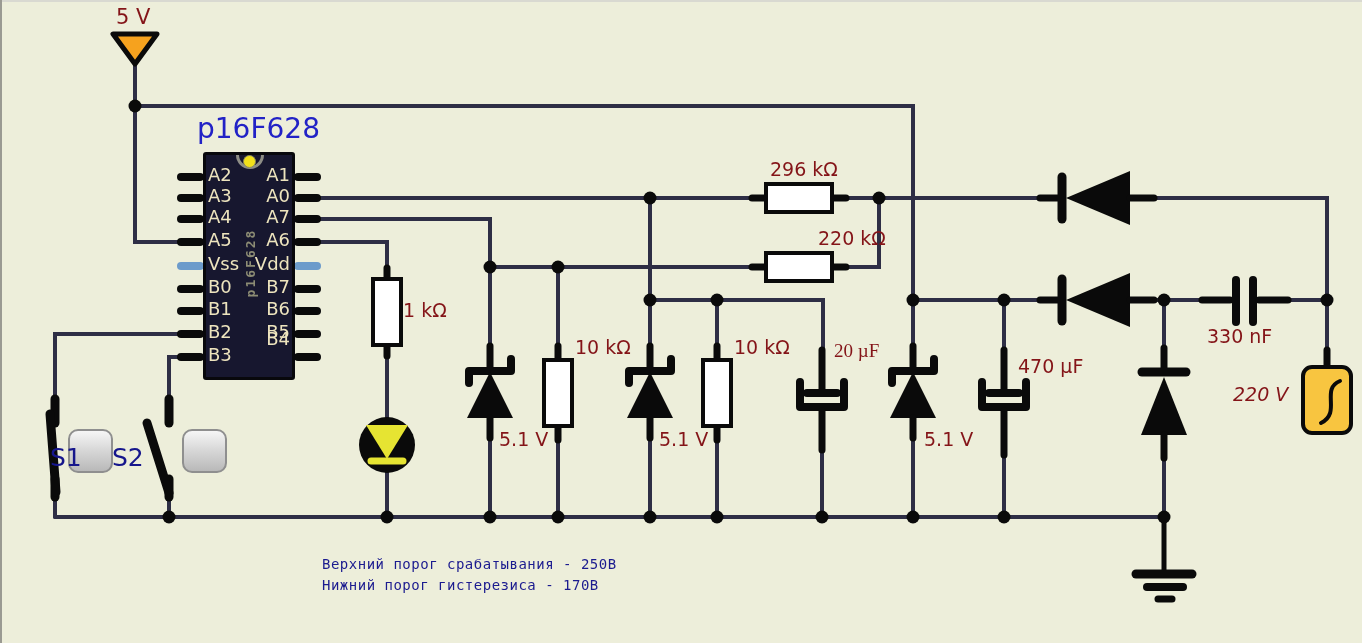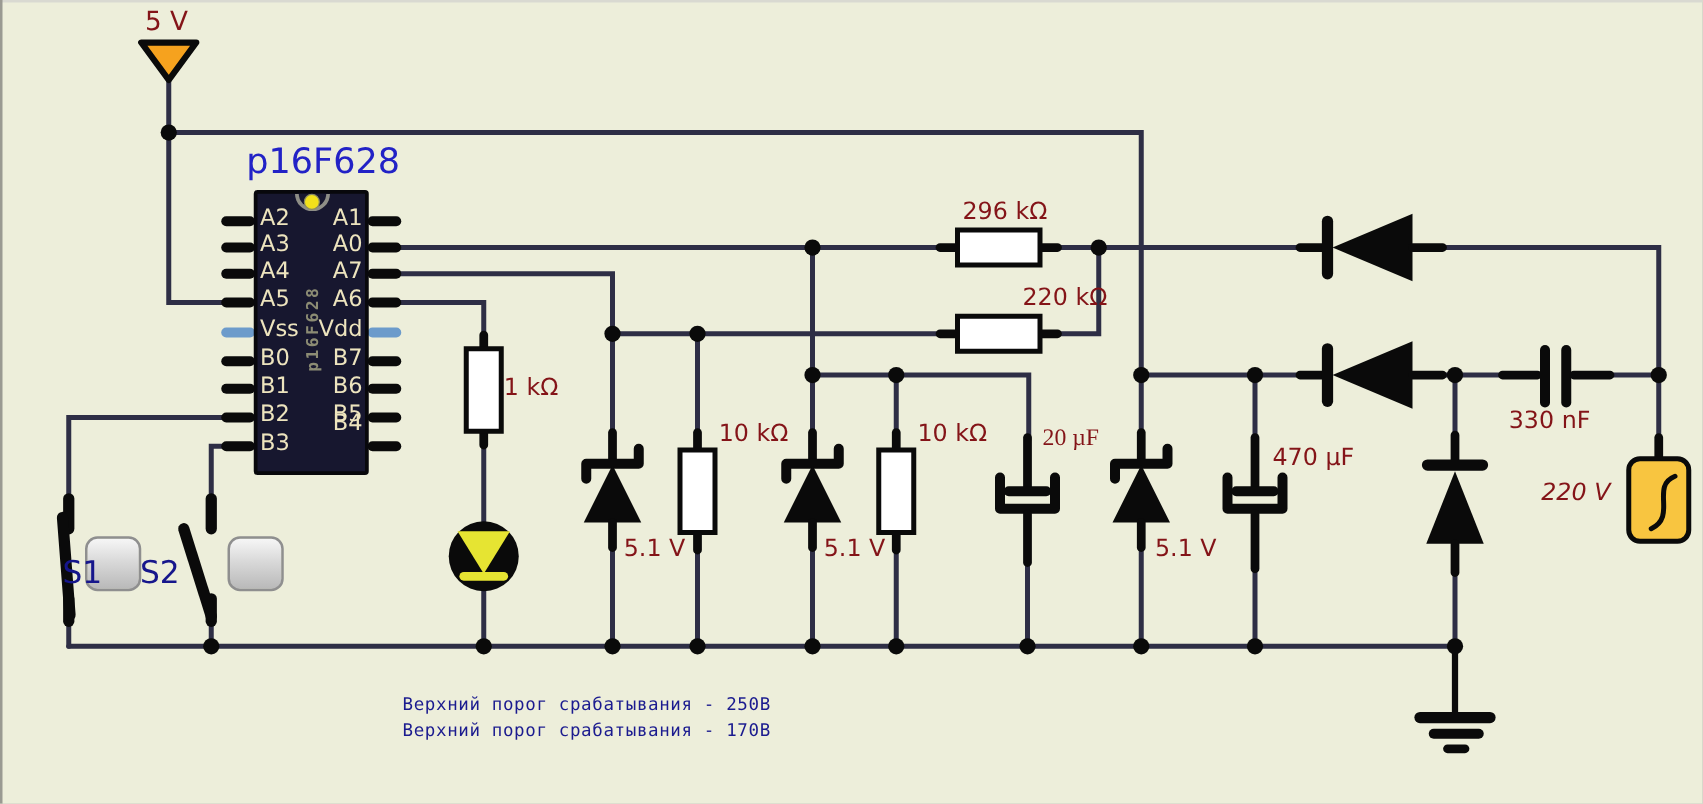--- a/index.html
+++ b/index.html
@@ -289,16 +289,16 @@
   <div class="vlabel" style="left:1207px;top:325px;">330 nF</div>
   <div class="vlabel" style="left:499px;top:428px;">5.1 V</div>
   <div class="vlabel" style="left:659px;top:428px;">5.1 V</div>
   <div class="vlabel" style="left:924px;top:428px;">5.1 V</div>
   <div class="vlabel" style="left:1233px;top:383px;font-style:italic;">220 V</div>
   <div class="swlabel" style="left:2px;top:443px;margin-left:48px;">S1</div>
   <div class="swlabel" style="left:112px;top:443px;">S2</div>
 
   <div class="notes">
     <div>Верхний порог срабатывания - 250В</div>
-    <div>Верхний порог срабатывания - 170В</div>
+    <div>Нижний порог гистерезиса - 170В</div>
   </div>
 
 </div>
 
 </body></html>

